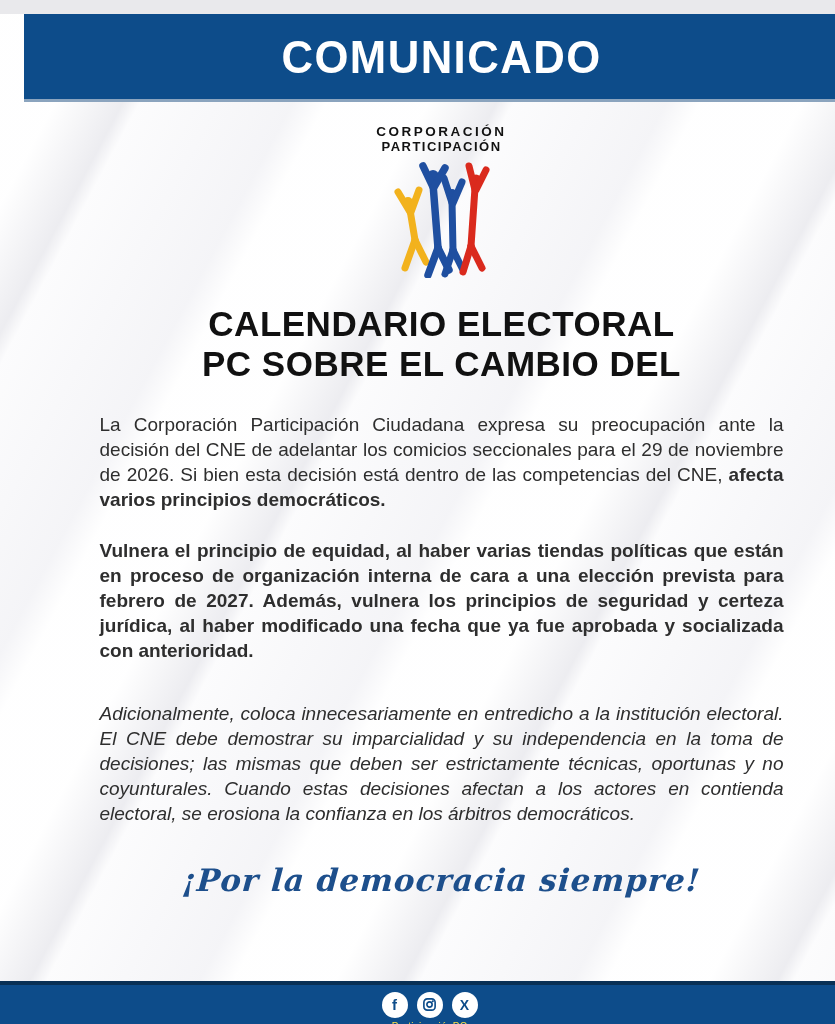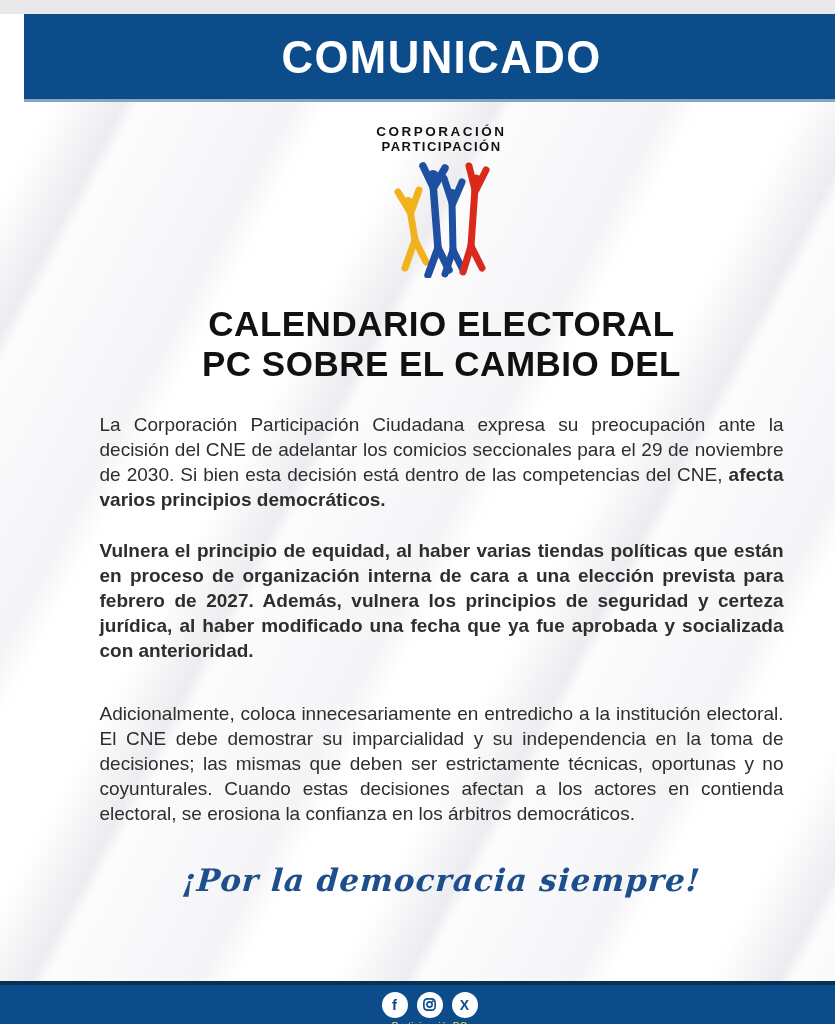--- a/index.html
+++ b/index.html
@@ -53,21 +53,21 @@
   
   .content{width:684px;margin:0 auto;}
   .content p{
     margin:0;color:#2e2e2e;
     font-size:19px;line-height:25px;
     text-align:justify;
   }
   .content p .b{font-weight:bold;}
   .p1{margin-top:28px !important;}
   .p2{margin-top:26px !important;font-weight:bold;}
-  .p3{margin-top:38px !important;}
+  .p3{margin-top:38px !important;font-style:italic;}
   
   .signature{
     margin-top:36px;text-align:center;
     color:#1d4f8c;
     font-family:"DejaVu Serif", serif;
     font-style:italic;font-size:31px;font-weight:bold;
     letter-spacing:1px;
     transform:skewX(-4deg);
   }
   
@@ -142,21 +142,21 @@
     </svg>
 
   </div>
 
   <h2 class="headline">
     <span style="display:block">CALENDARIO ELECTORAL</span>
     <span style="display:block">PC SOBRE EL CAMBIO DEL</span>
   </h2>
 
   <div class="content">
-    <p class="p1"><span>La Corporación Participación Ciudadana expresa su preocupación ante la decisión del CNE de adelantar los comicios seccionales para el 29 de noviembre de 2030. Si bien esta decisión está dentro de las competencias del CNE, </span><span class="b">afecta varios principios democráticos.</span></p>
+    <p class="p1"><span>La Corporación Participación Ciudadana expresa su preocupación ante la decisión del CNE de adelantar los comicios seccionales para el 29 de noviembre de 2026. Si bien esta decisión está dentro de las competencias del CNE, </span><span class="b">afecta varios principios democráticos.</span></p>
 
     <p class="p2"><span></span><span class="b">Vulnera el principio de equidad, al haber varias tiendas políticas que están en proceso de organización interna de cara a una elección prevista para febrero de 2027. Además, vulnera los principios de seguridad y certeza jurídica, al haber modificado una fecha que ya fue aprobada y socializada con anterioridad.</span></p>
 
     <p class="p3"><span>Adicionalmente, coloca innecesariamente en entredicho a la institución electoral. El CNE debe demostrar su imparcialidad y su independencia en la toma de decisiones; las mismas que deben ser estrictamente técnicas, oportunas y no coyunturales. Cuando estas decisiones afectan a los actores en contienda electoral, se erosiona la confianza en los árbitros democráticos.</span><span class="b"></span></p>
   </div>
 
   <div class="signature">¡Por la democracia siempre!</div>
 
   <footer class="footer">
     <div class="social-row">

